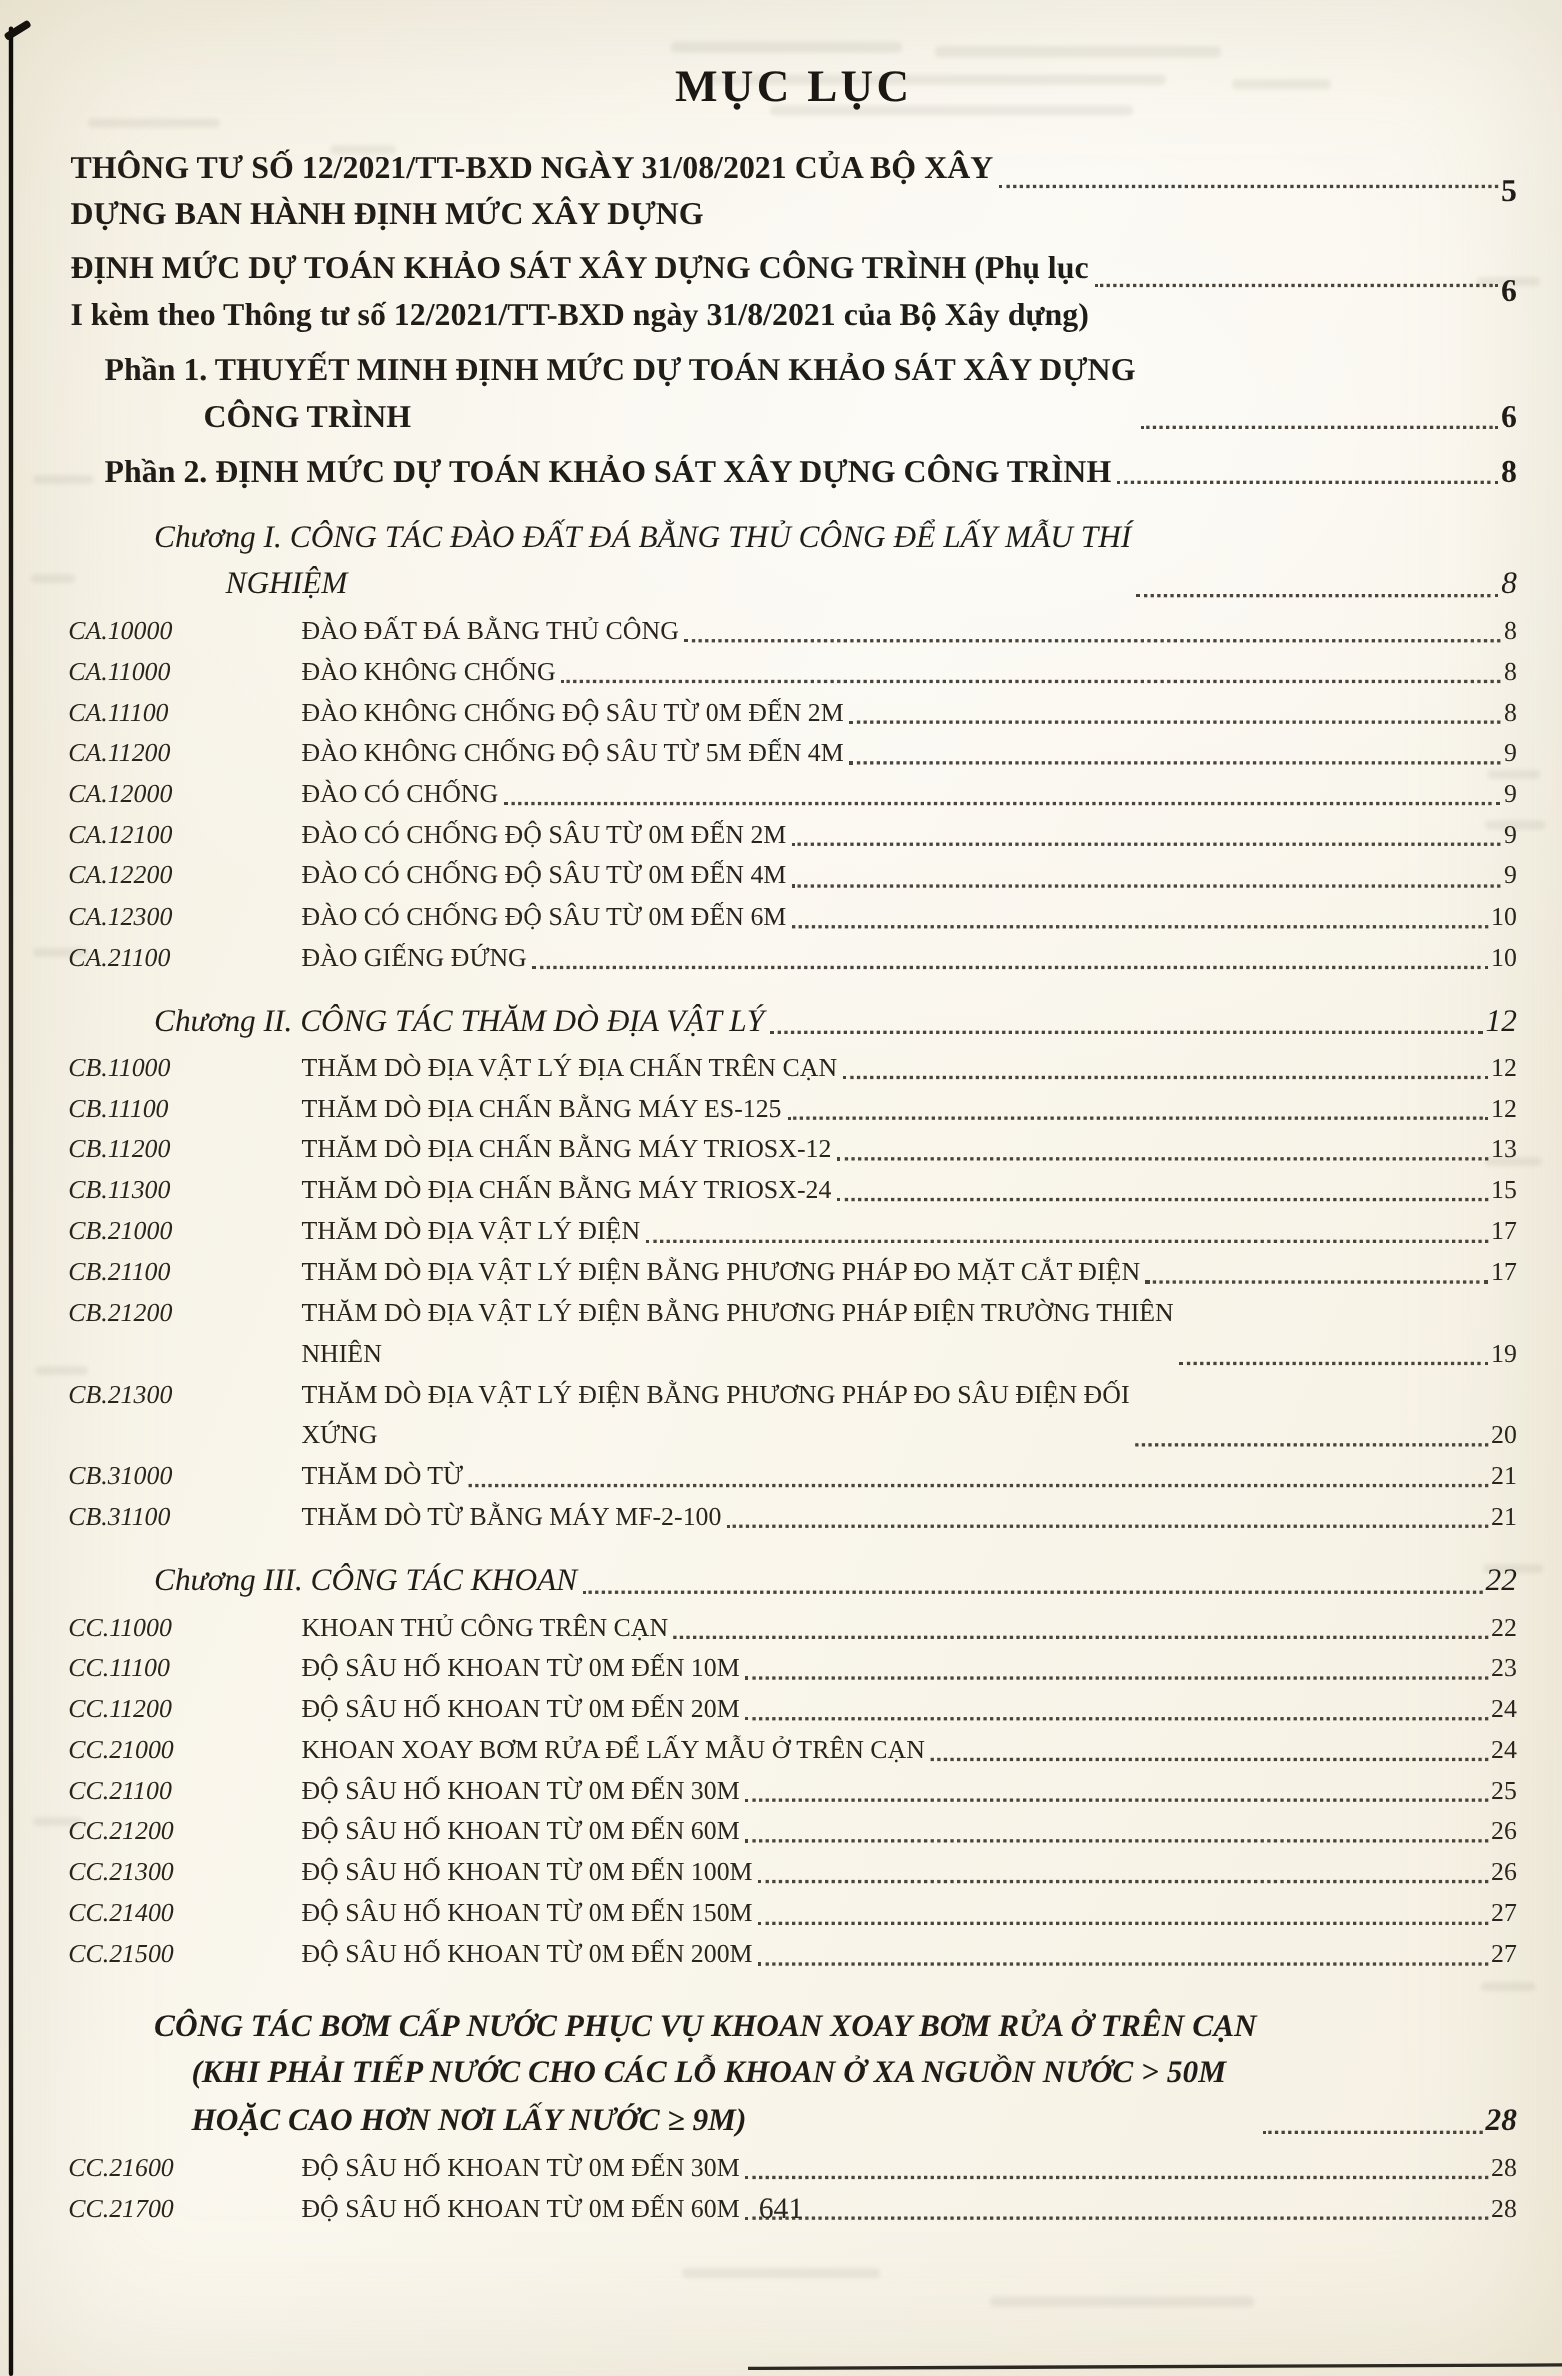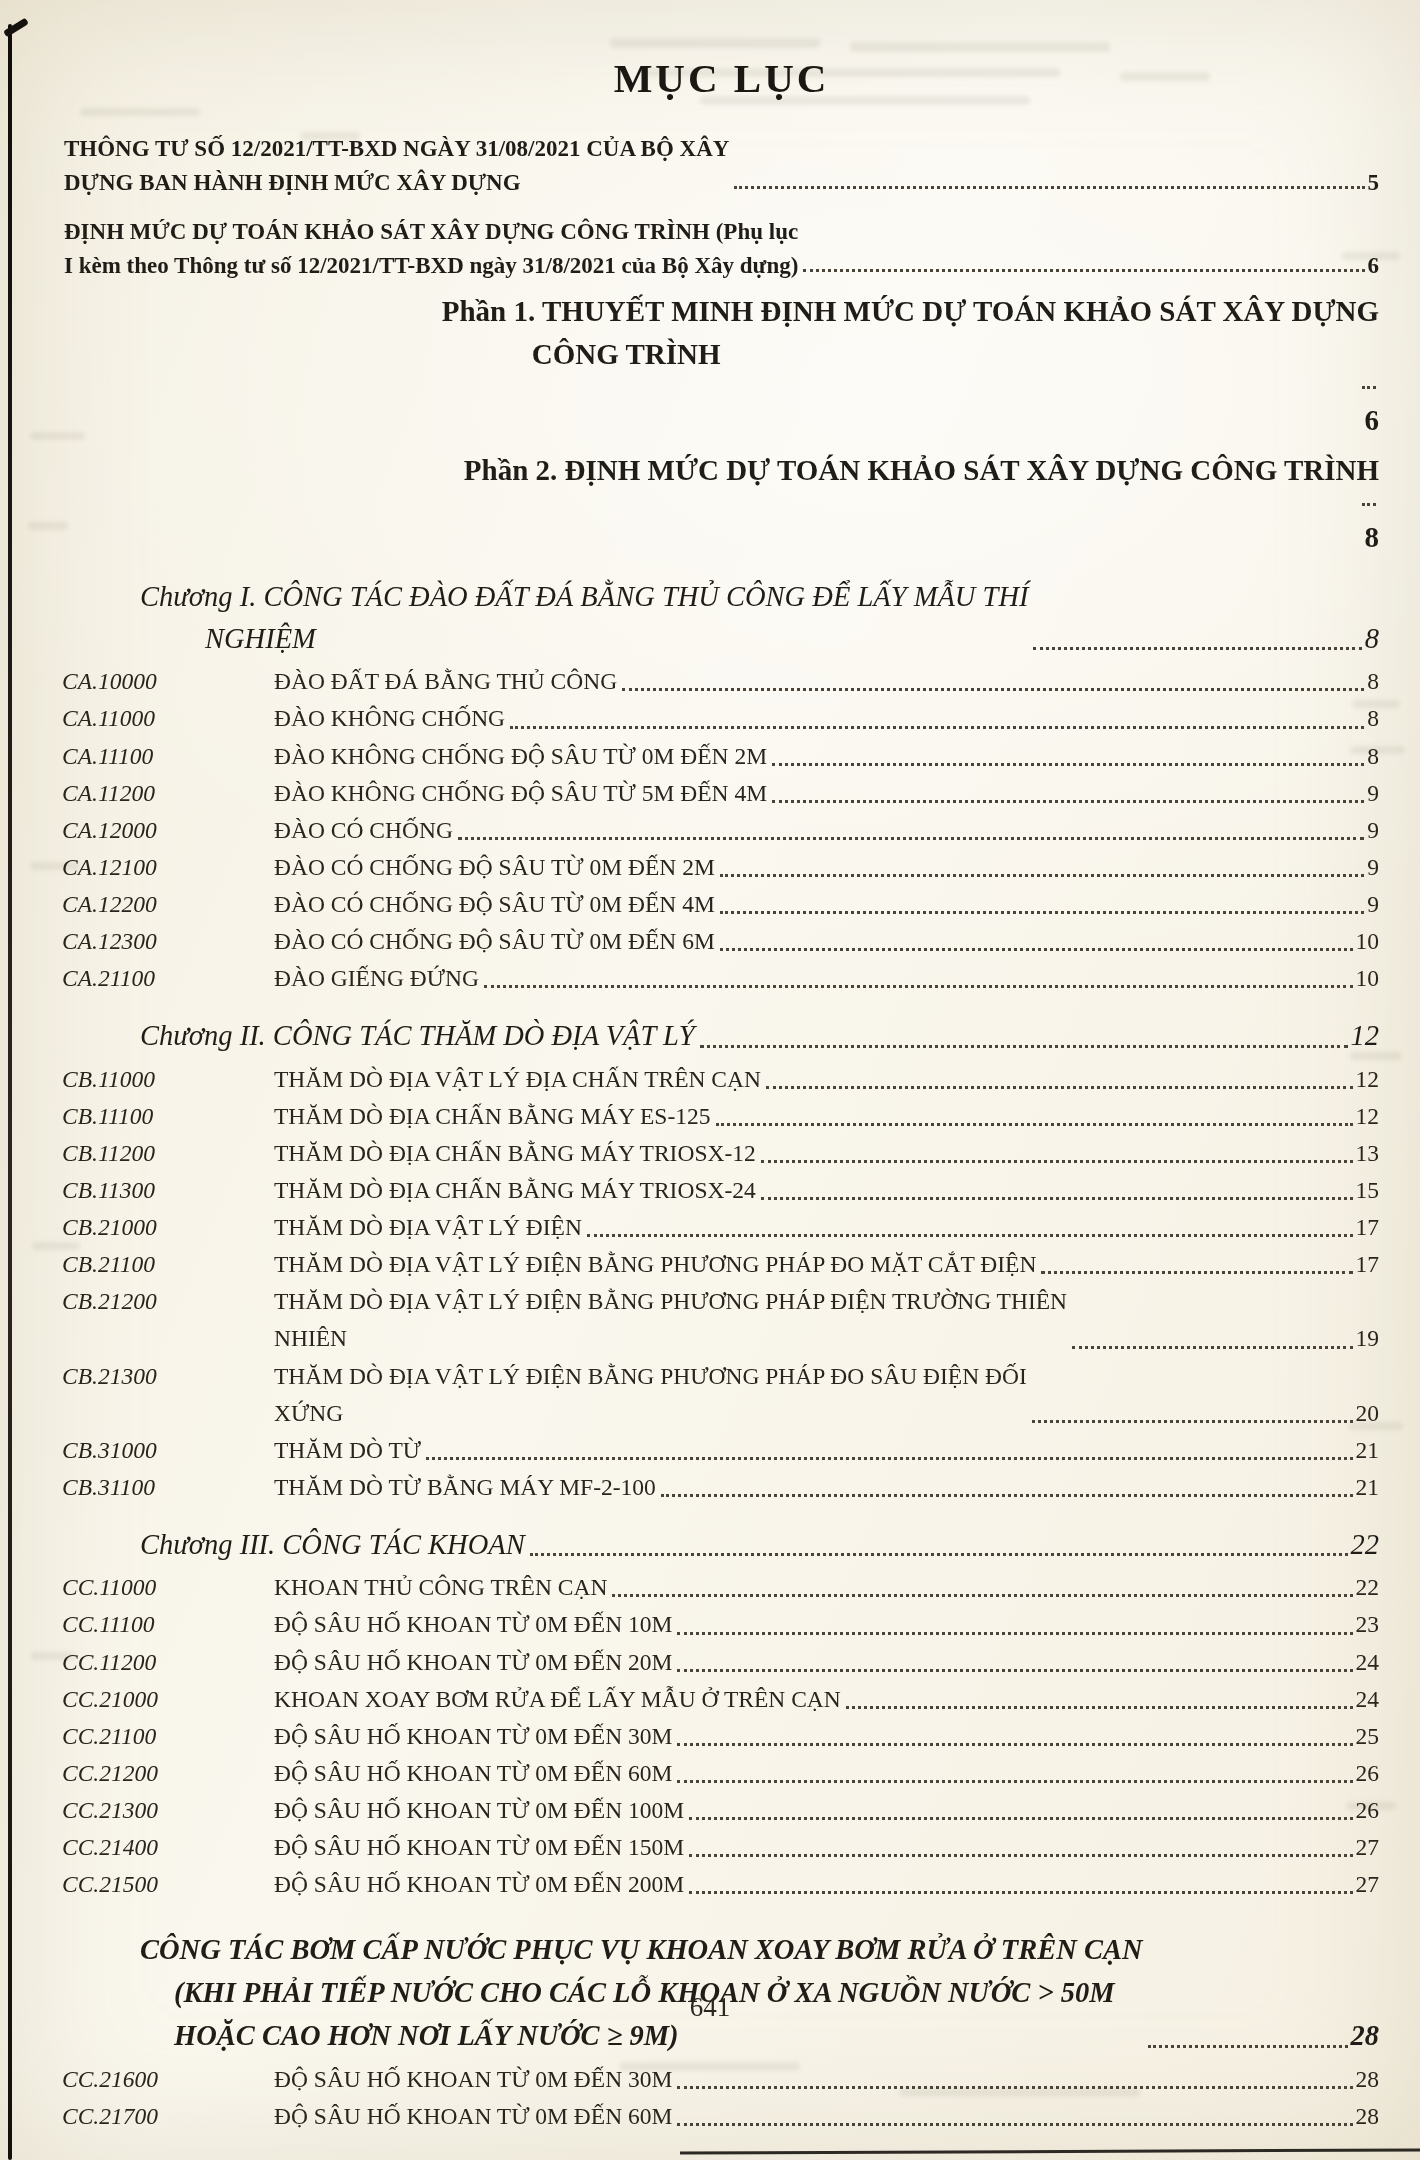--- a/index.html
+++ b/index.html
@@ -41,22 +41,22 @@
   .row { display: flex; align-items: flex-end; }
   .t { white-space: pre-wrap; }
   .dots {
     flex: 1 1 14px;
     min-width: 14px;
     border-bottom: 3px dotted #49433a;
     margin: 0 3px 9px 5px;
   }
   .pg { white-space: nowrap; }
 
-  .lvl-top { font-size: 23px; font-weight: 700; line-height: 1.46; color: #201c17; margin-top: 16px; }
-  .lvl-phan { font-size: 29px; font-weight: 700; line-height: 1.46; color: #201c17; margin-top: 8px; padding-left: 31px; flex-direction: column; }
+  .lvl-top { font-size: 29px; font-weight: 700; line-height: 1.46; color: #201c17; margin-top: 6px; align-items: center; }
+  .lvl-phan { font-size: 29px; font-weight: 700; line-height: 1.46; color: #201c17; margin-top: 8px; padding-left: 31px; }
   .lvl-phan .t { padding-left: 90px; text-indent: -90px; }
   .lvl-chuong { font-size: 28.5px; font-weight: 400; font-style: italic; line-height: 1.48; color: #201c17; margin-top: 18px; margin-bottom: 3px; padding-left: 76px; }
   .lvl-chuong .t { padding-left: 65px; text-indent: -65px; }
   .lvl-section { font-size: 28.5px; font-weight: 700; font-style: italic; line-height: 1.5; color: #201c17; margin-top: 26px; margin-bottom: 3px; padding-left: 76px; }
   .lvl-section .t { padding-left: 34px; text-indent: -34px; }
   .lvl-item { font-size: 23.5px; line-height: 1.58; color: #29241d; padding-left: 104px; }
   .lvl-item .t { padding-left: 106px; text-indent: -106px; }
   .lvl-item .code { display: inline-block; min-width: 106px; font-style: italic; }
   .lvl-top .dots, .lvl-phan .dots, .lvl-chuong .dots, .lvl-section .dots { margin-bottom: 10px; border-bottom-width: 3px; }
 

